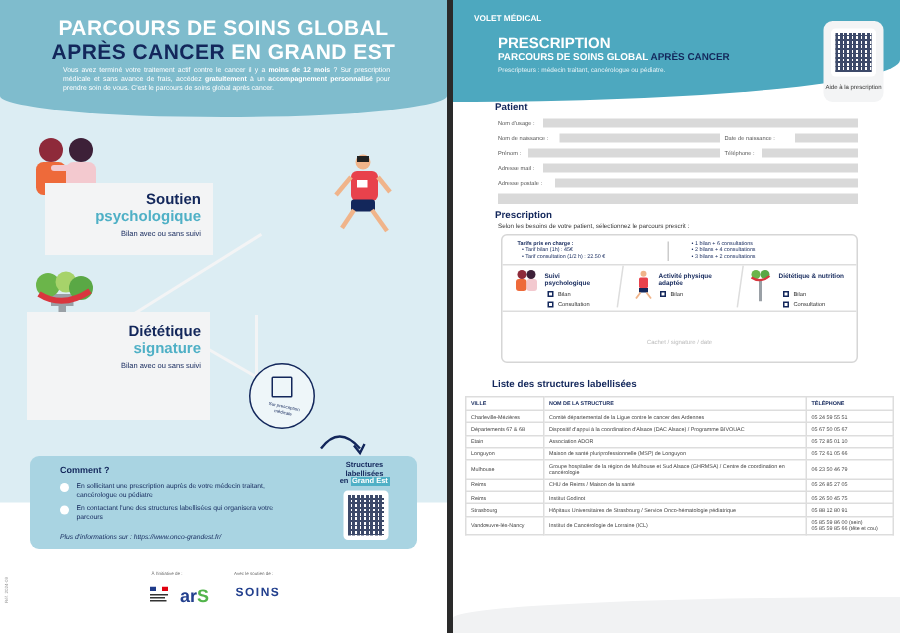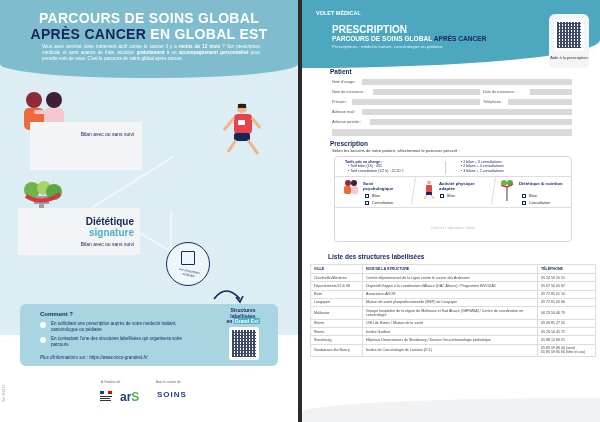--- a/index.html
+++ b/index.html
@@ -124,21 +124,21 @@
 </style>
 </head>
 <body>
 
 <div class="page-left">
   <div class="left-bg"></div>
   <div class="left-hero"></div>
 
   <div class="left-title">
     <span class="t1">PARCOURS DE SOINS GLOBAL</span>
-    <span class="dark">APRÈS CANCER</span><span class="white"> EN GLOBAL EST</span>
+    <span class="dark">APRÈS CANCER</span><span class="white"> EN GRAND EST</span>
   </div>
 
   <div class="left-intro">
     <span>Vous avez terminé votre traitement actif contre le cancer il y a </span><b>moins de 12 mois</b><span> ? Sur prescription médicale et sans avance de frais, accédez </span><b>gratuitement</b><span> à un </span><b>accompagnement personnalisé</b><span> pour prendre soin de vous. C'est le parcours de soins global après cancer.</span>
   </div>
 
   <div class="connector" style="left:90px;top:150px;width:100px;height:60px;border-width:0 0 2px 0;transform:rotate(-32deg);transform-origin:left bottom;"></div>
   <div class="connector" style="left:130px;top:244px;width:60px;height:2px;border-width:2px 0 0 0;transform:rotate(30deg);"></div>
   <div class="connector" style="left:170px;top:210px;width:2px;height:40px;border-width:0 0 0 2px;"></div>
 
@@ -163,25 +163,29 @@
   <svg class="fig" style="left:20px;top:180px" width="46" height="56" viewBox="0 0 46 56">
     <rect x="19" y="20" width="5" height="34" fill="#9aa0a6"></rect>
     <rect x="14" y="16" width="15" height="8" fill="#9aa0a6"></rect>
     <circle cx="12" cy="10" r="8" fill="#6bb54a"></circle>
     <circle cx="24" cy="8" r="7" fill="#a7d36a"></circle>
     <circle cx="34" cy="12" r="8" fill="#5aa845"></circle>
     <path d="M6 16 Q22 26 40 14" stroke="#d9363e" stroke-width="4" fill="none"></path>
   </svg>
 
   <div class="card" style="left:30px;top:122px;width:112px;height:48px;text-align:right;padding:6px 8px 0 0;">
+    <div class="card-title">
+      <span>Soutien</span><br>
+      <span class="accent">psychologique</span>
+    </div>
     <div class="card-sub">Bilan avec ou sans suivi</div>
   </div>
 
 
-  <div class="card" style="left:18px;top:208px;width:122px;height:47px;text-align:right;padding:8px 6px 0 0;">
+  <div class="card" style="left:18px;top:208px;width:122px;height:72px;text-align:right;padding:8px 6px 0 0;">
     <div class="card-title">
       <span>Diététique</span><br>
       <span class="accent">signature</span>
     </div>
     <div class="card-sub">Bilan avec ou sans suivi</div>
   </div>
 
   <div class="prescription-circle">
     <div class="doc"></div>
     <div class="lbl">Sur prescription médicale</div>

